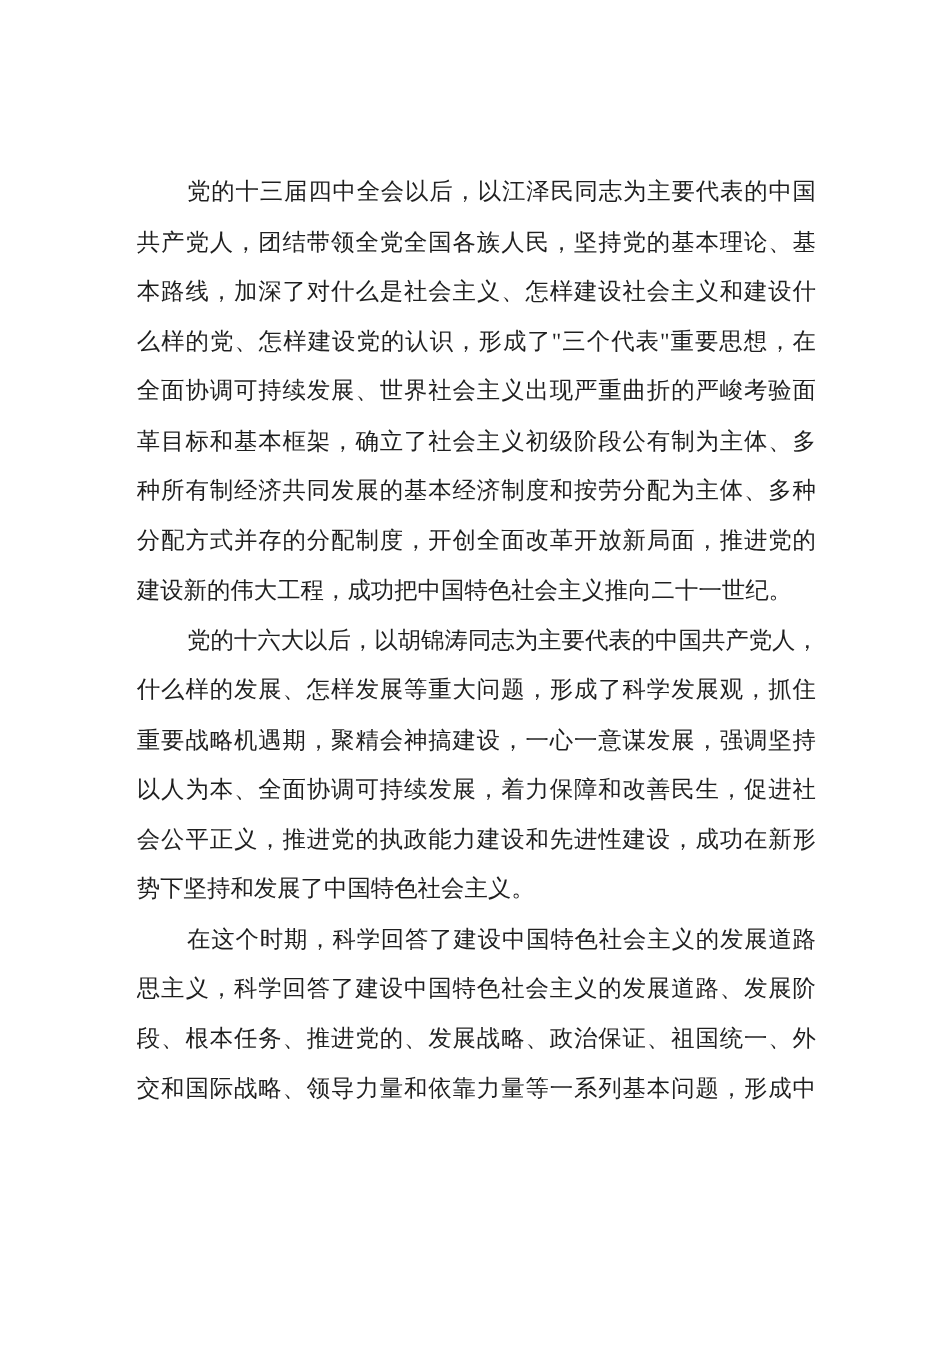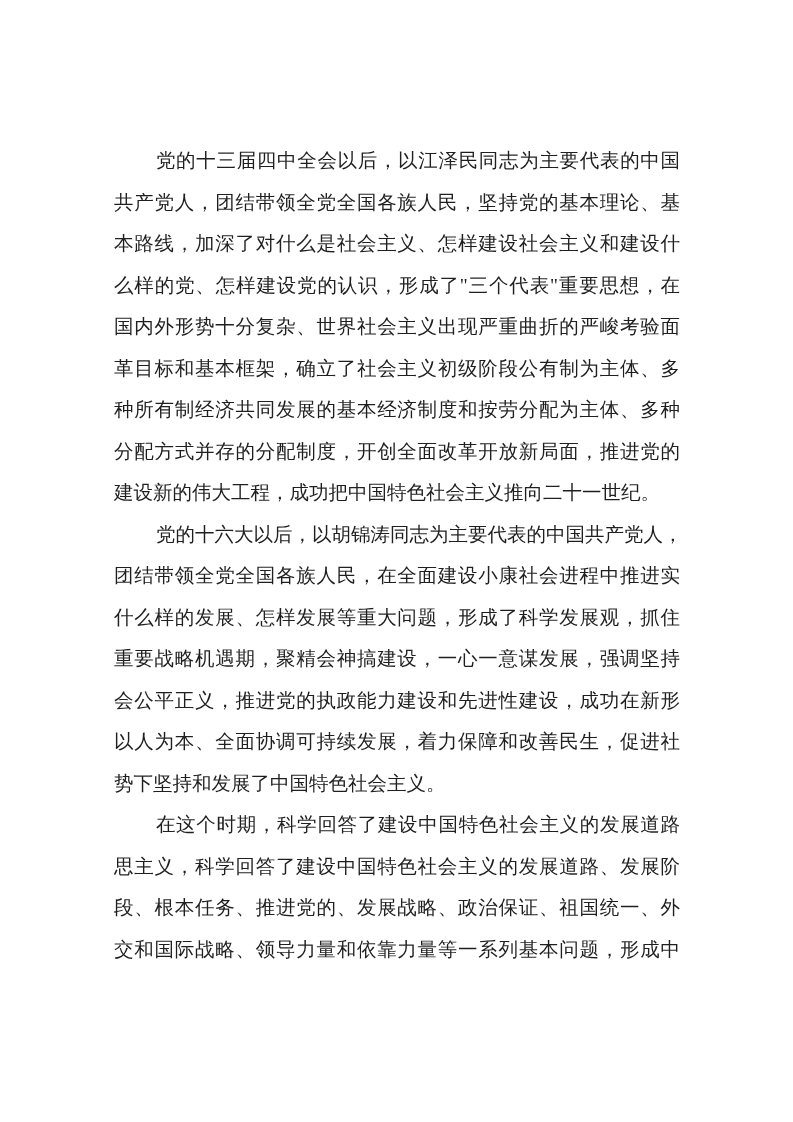--- a/index.html
+++ b/index.html
@@ -52,34 +52,33 @@
 <body>
 
 <div class="page">
   <div class="content">
 
     <div class="para">
       <span class="line indent">党的十三届四中全会以后，以江泽民同志为主要代表的中国</span>
       <span class="line">共产党人，团结带领全党全国各族人民，坚持党的基本理论、基</span>
       <span class="line">本路线，加深了对什么是社会主义、怎样建设社会主义和建设什</span>
       <span class="line">么样的党、怎样建设党的认识，形成了"三个代表"重要思想，在</span>
-      <span class="line">国内外形势十分复杂、世界社会主义出现严重曲折的严峻考验面</span>
+      <span class="line">全面协调可持续发展、世界社会主义出现严重曲折的严峻考验面</span>
       <span class="line">革目标和基本框架，确立了社会主义初级阶段公有制为主体、多</span>
       <span class="line">种所有制经济共同发展的基本经济制度和按劳分配为主体、多种</span>
       <span class="line">分配方式并存的分配制度，开创全面改革开放新局面，推进党的</span>
       <span class="line flush-left">建设新的伟大工程，成功把中国特色社会主义推向二十一世纪。</span>
     </div>
 
     <div class="para">
       <span class="line indent">党的十六大以后，以胡锦涛同志为主要代表的中国共产党人，</span>
-      <span class="line">团结带领全党全国各族人民，在全面建设小康社会进程中推进实</span>
       <span class="line">什么样的发展、怎样发展等重大问题，形成了科学发展观，抓住</span>
       <span class="line">重要战略机遇期，聚精会神搞建设，一心一意谋发展，强调坚持</span>
+      <span class="line">以人为本、全面协调可持续发展，着力保障和改善民生，促进社</span>
       <span class="line">会公平正义，推进党的执政能力建设和先进性建设，成功在新形</span>
-      <span class="line">以人为本、全面协调可持续发展，着力保障和改善民生，促进社</span>
       <span class="line flush-left">势下坚持和发展了中国特色社会主义。</span>
     </div>
 
     <div class="para">
       <span class="line indent">在这个时期，科学回答了建设中国特色社会主义的发展道路</span>
       <span class="line">思主义，科学回答了建设中国特色社会主义的发展道路、发展阶</span>
       <span class="line">段、根本任务、推进党的、发展战略、政治保证、祖国统一、外</span>
       <span class="line">交和国际战略、领导力量和依靠力量等一系列基本问题，形成中</span>
     </div>
 

